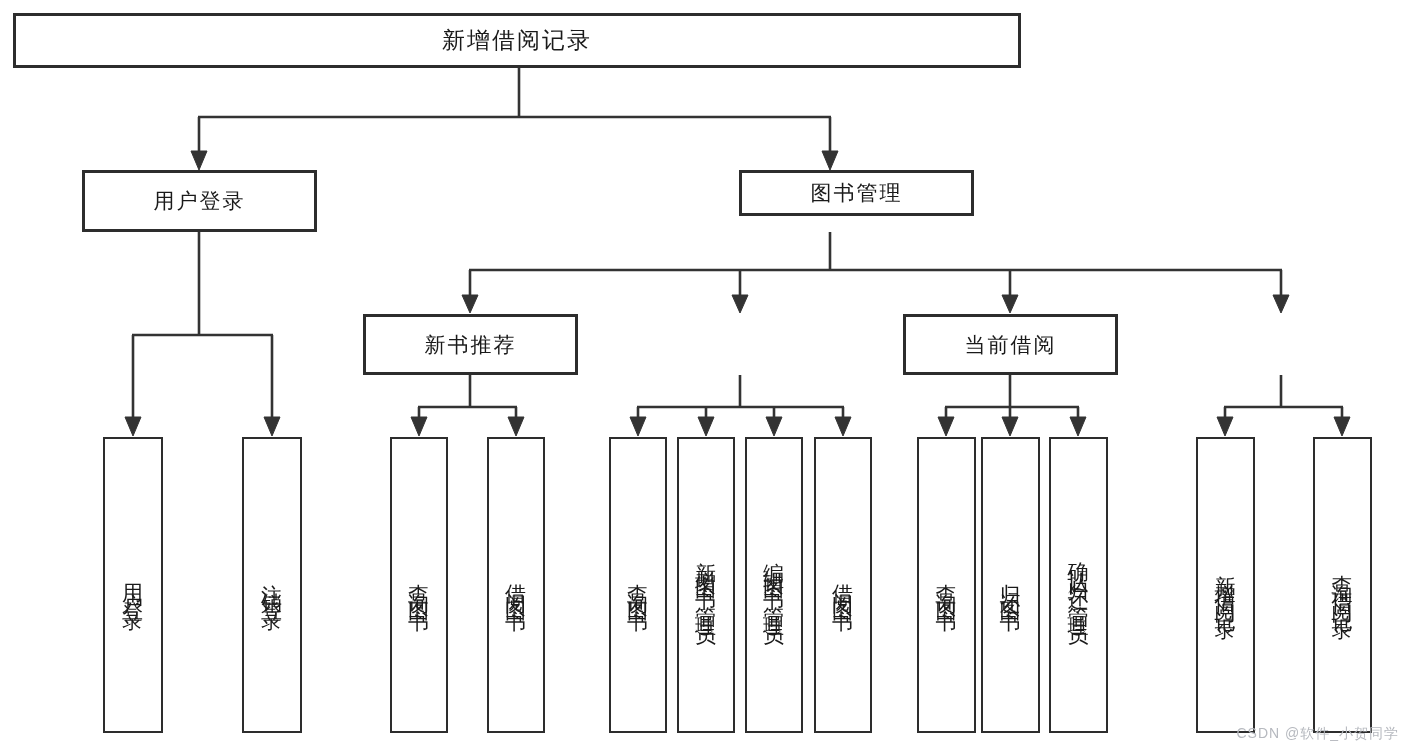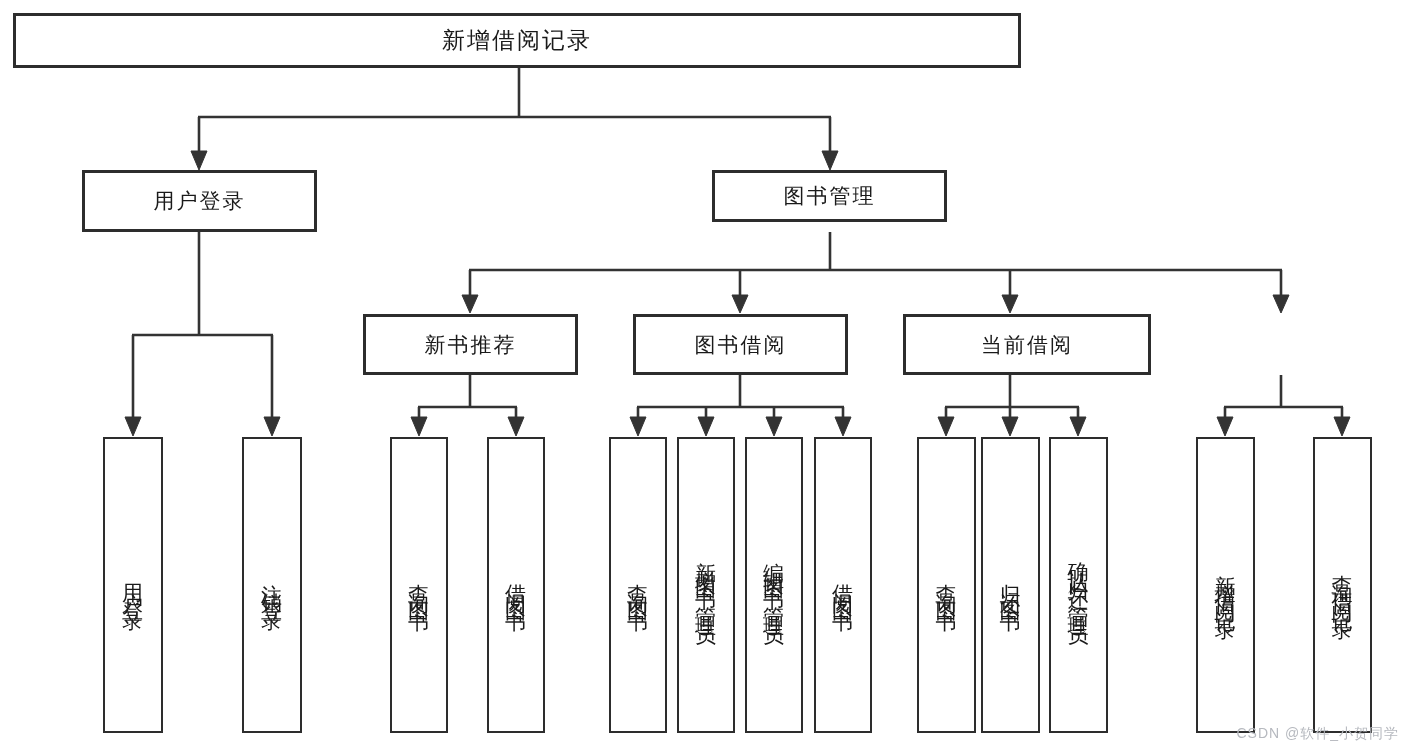--- a/index.html
+++ b/index.html
@@ -151,31 +151,28 @@
     </g>
   </svg>
 
   <div class="box" style="left:13px; top:13px; width:1008px; height:55px;">
     <span class="root-label">新增借阅记录</span>
   </div>
 
   <div class="box" style="left:82px; top:170px; width:235px; height:62px;">
     <span class="h-label">用户登录</span>
   </div>
-  <div class="box" style="left:712px; top:170px; width:235px; height:52px;">
+  <div class="box" style="left:739px; top:170px; width:235px; height:46px;">
     <span class="h-label">图书管理</span>
   </div>
 
   <div class="box" style="left:363px; top:314px; width:215px; height:61px;">
     <span class="h-label">新书推荐</span>
   </div>
-  <div class="box" style="left:633px; top:314px; width:215px; height:61px;">
-    <span class="h-label">图书借阅</span>
-  </div>
-  <div class="box" style="left:903px; top:314px; width:248px; height:61px;">
+  <div class="box" style="left:903px; top:314px; width:215px; height:61px;">
     <span class="h-label">当前借阅</span>
   </div>
 
   <div class="box leaf" style="left:103px; top:437px; width:60px; height:296px;">
     <span class="v-label">用户登录</span>
   </div>
   <div class="box leaf" style="left:242px; top:437px; width:60px; height:296px;">
     <span class="v-label">注销登录</span>
   </div>
 

